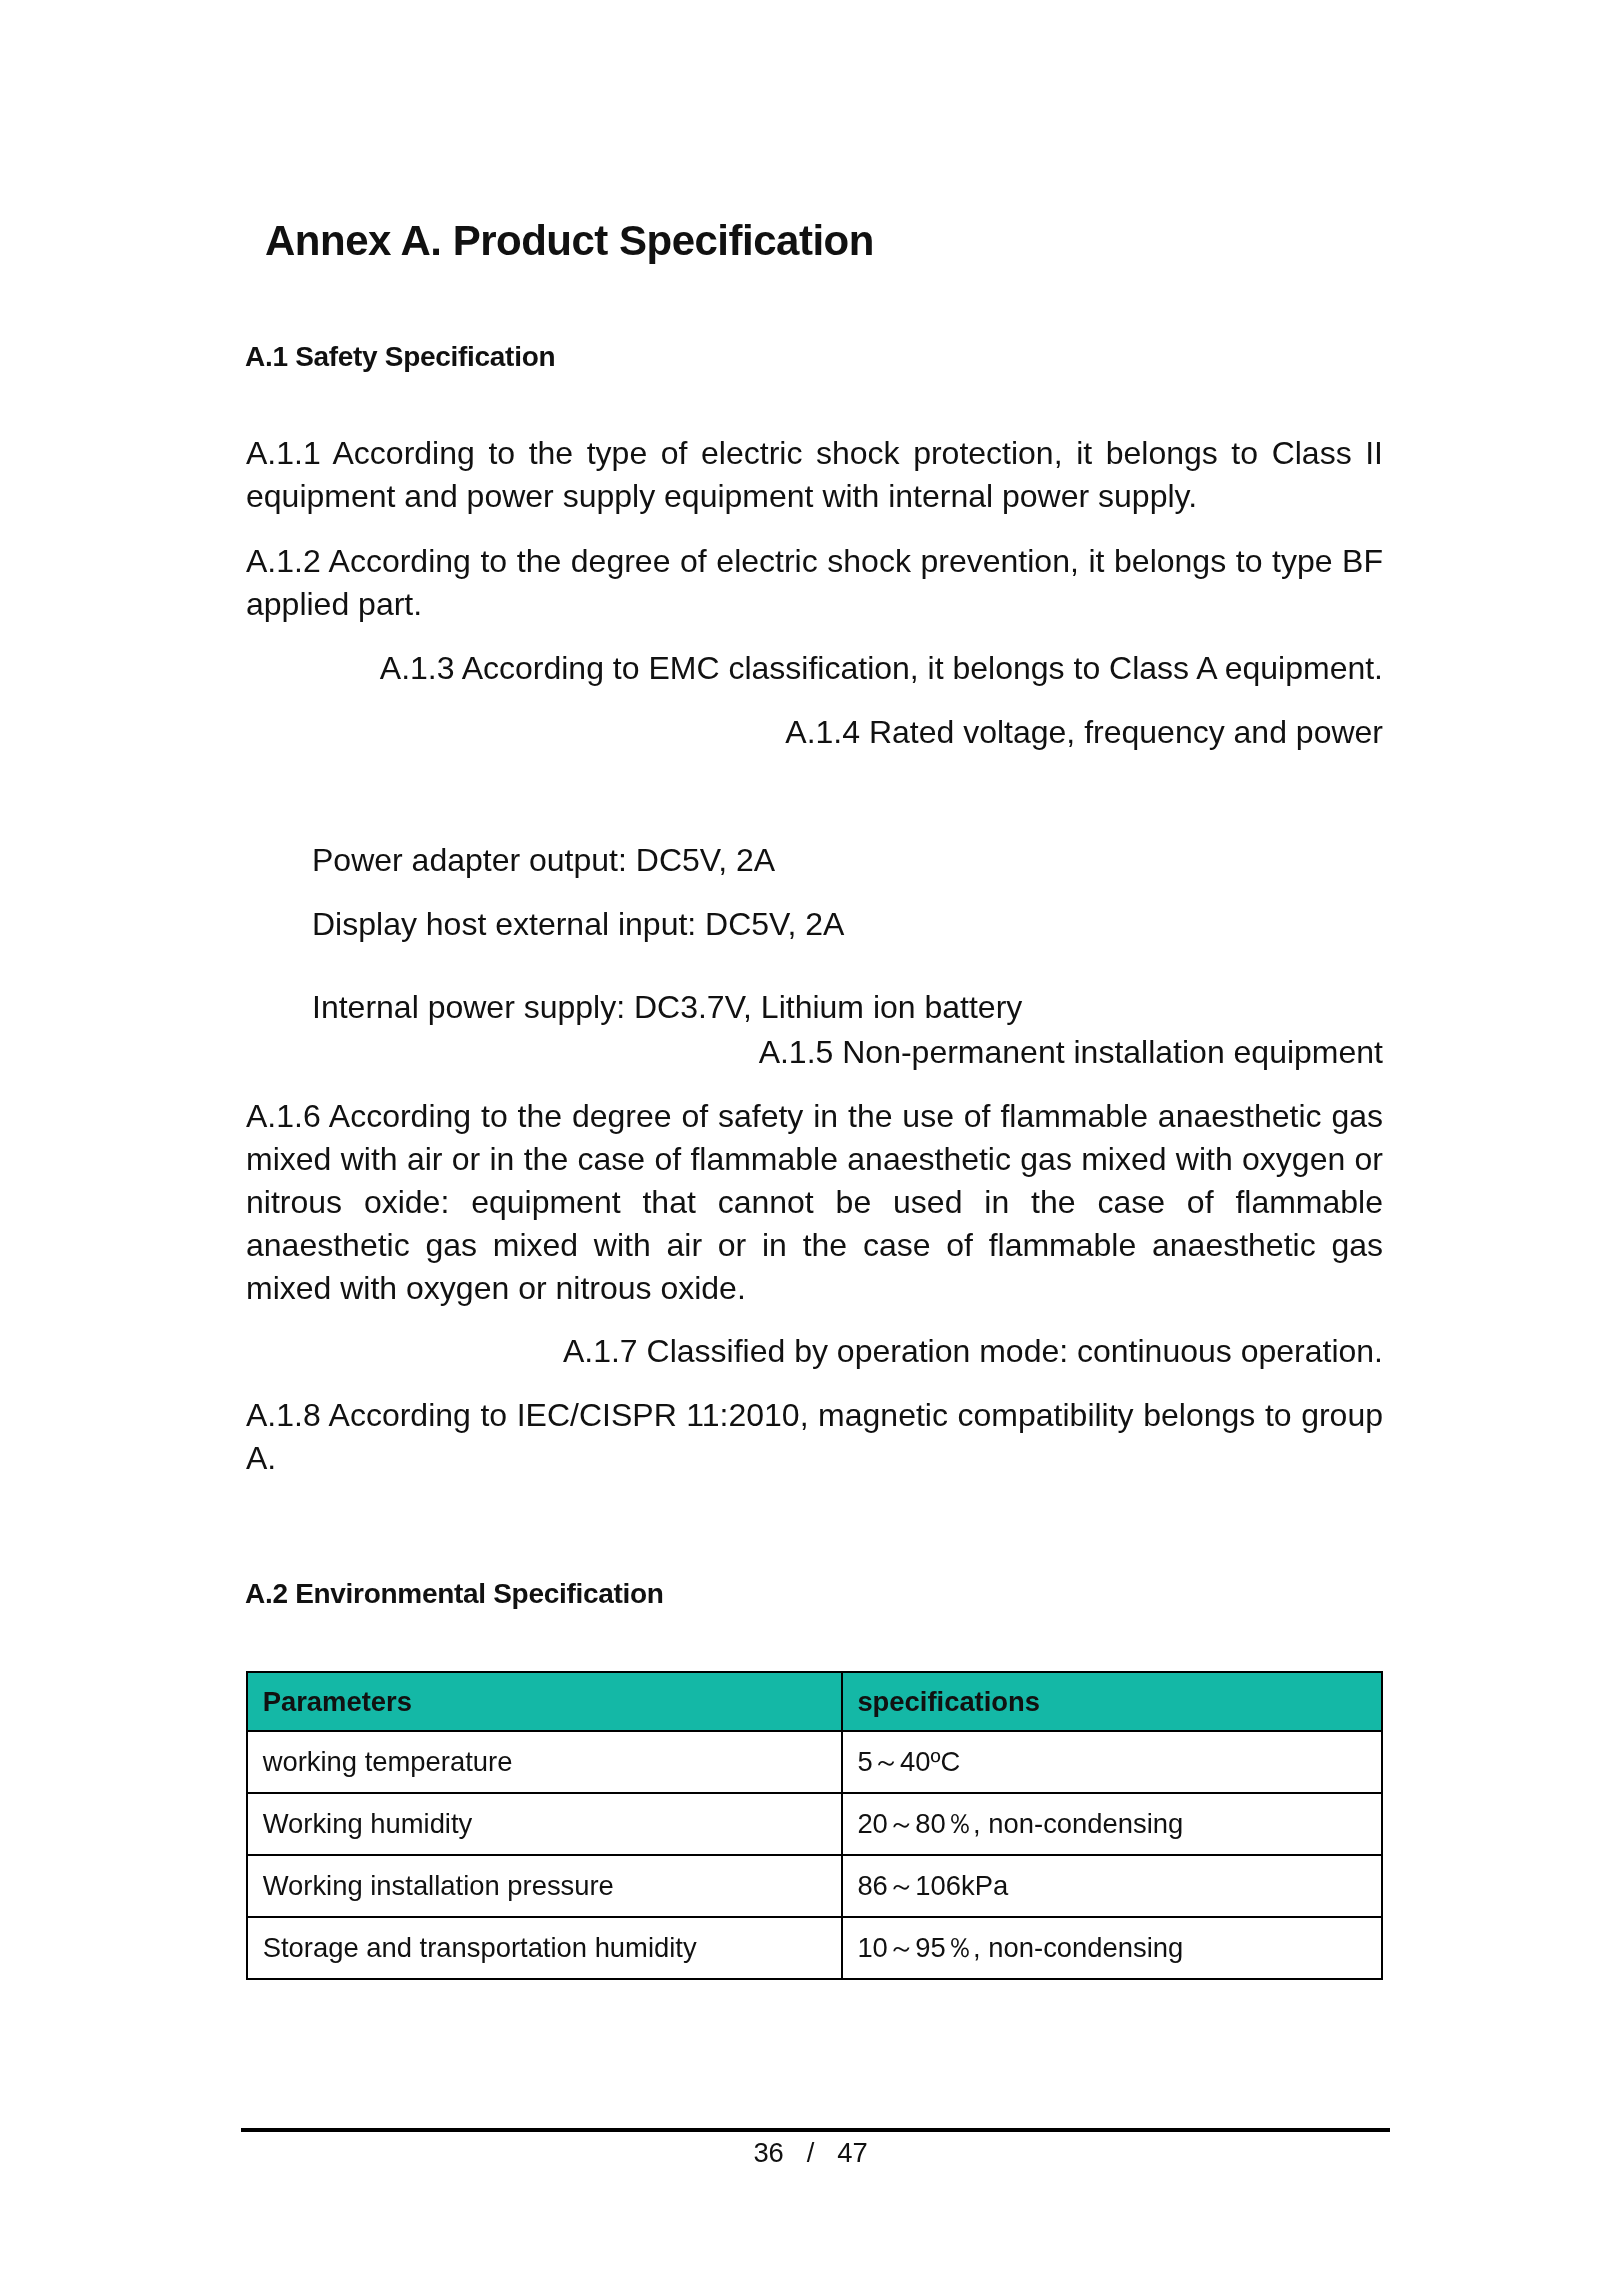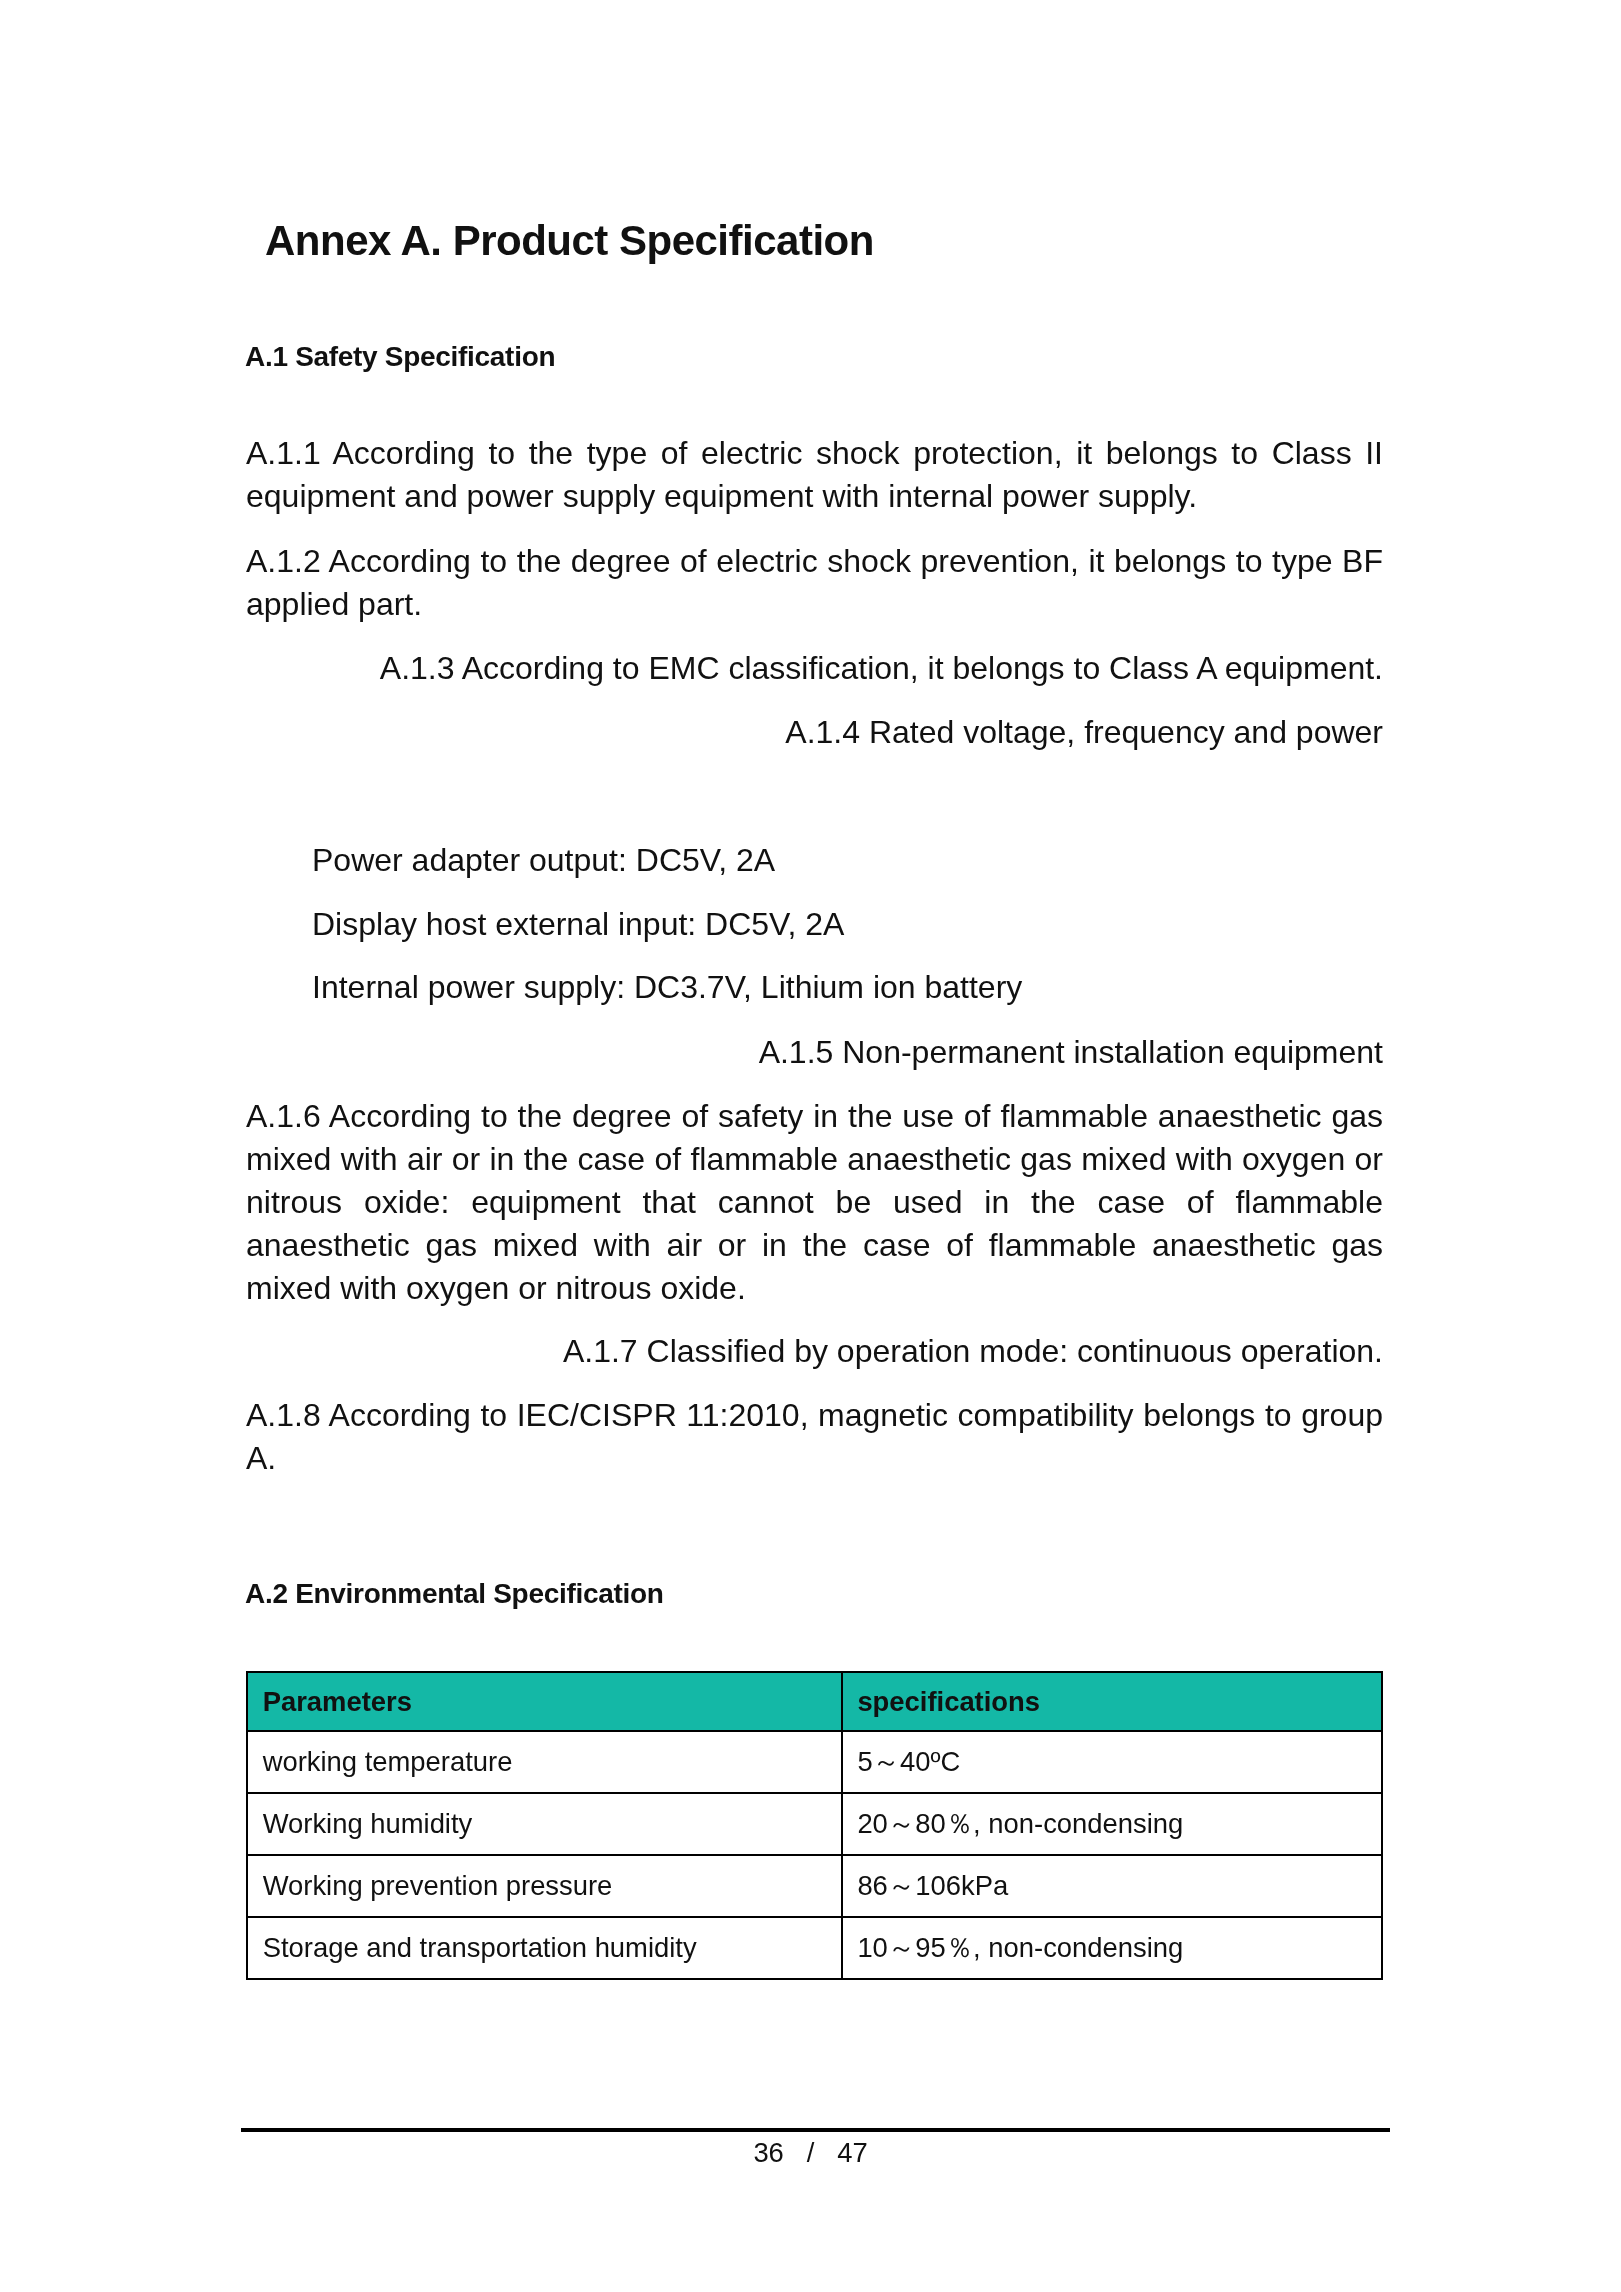--- a/index.html
+++ b/index.html
@@ -33,21 +33,21 @@
 
   <h2 class="h2" style="top:341px;">A.1 Safety Specification</h2>
 
   <p class="para" style="top:432px;">A.1.1 According to the type of electric shock protection, it belongs to Class II equipment and power supply equipment with internal power supply.</p>
   <p class="para" style="top:540px;">A.1.2 According to the degree of electric shock prevention, it belongs to type BF applied part.</p>
   <p class="para single" style="top:647px;">A.1.3 According to EMC classification, it belongs to Class A equipment.</p>
   <p class="para single" style="top:711px;">A.1.4 Rated voltage, frequency and power</p>
 
   <p class="sub" style="top:839px;">Power adapter output: DC5V, 2A</p>
   <p class="sub" style="top:903px;">Display host external input: DC5V, 2A</p>
-  <p class="sub" style="top:966px;">Internal power supply: DC3.7V, Lithium ion battery</p>
+  <p class="sub" style="top:986px;">Internal power supply: DC3.7V, Lithium ion battery</p>
 
   <p class="para single" style="top:1031px;">A.1.5 Non-permanent installation equipment</p>
   <p class="para" style="top:1095px;">A.1.6 According to the degree of safety in the use of flammable anaesthetic gas mixed with air or in the case of flammable anaesthetic gas mixed with oxygen or nitrous oxide: equipment that cannot be used in the case of flammable anaesthetic gas mixed with air or in the case of flammable anaesthetic gas mixed with oxygen or nitrous oxide.</p>
   <p class="para single" style="top:1330px;">A.1.7 Classified by operation mode: continuous operation.</p>
   <p class="para" style="top:1394px;">A.1.8 According to IEC/CISPR 11:2010, magnetic compatibility belongs to group A.</p>
 
   <h2 class="h2" style="top:1578px;">A.2 Environmental Specification</h2>
 
   <table class="env">
     <thead>
@@ -59,21 +59,21 @@
     <tbody>
       <tr>
         <td class="c1">working temperature</td>
         <td>5～40ºC</td>
       </tr>
       <tr>
         <td class="c1">Working humidity</td>
         <td>20～80％, non-condensing</td>
       </tr>
       <tr>
-        <td class="c1">Working prevention pressure</td>
+        <td class="c1">Working installation pressure</td>
         <td>86～106kPa</td>
       </tr>
       <tr>
         <td class="c1">Storage and transportation humidity</td>
         <td>10～95％, non-condensing</td>
       </tr>
     </tbody>
   </table>
 
   <div class="footer-rule"></div>

